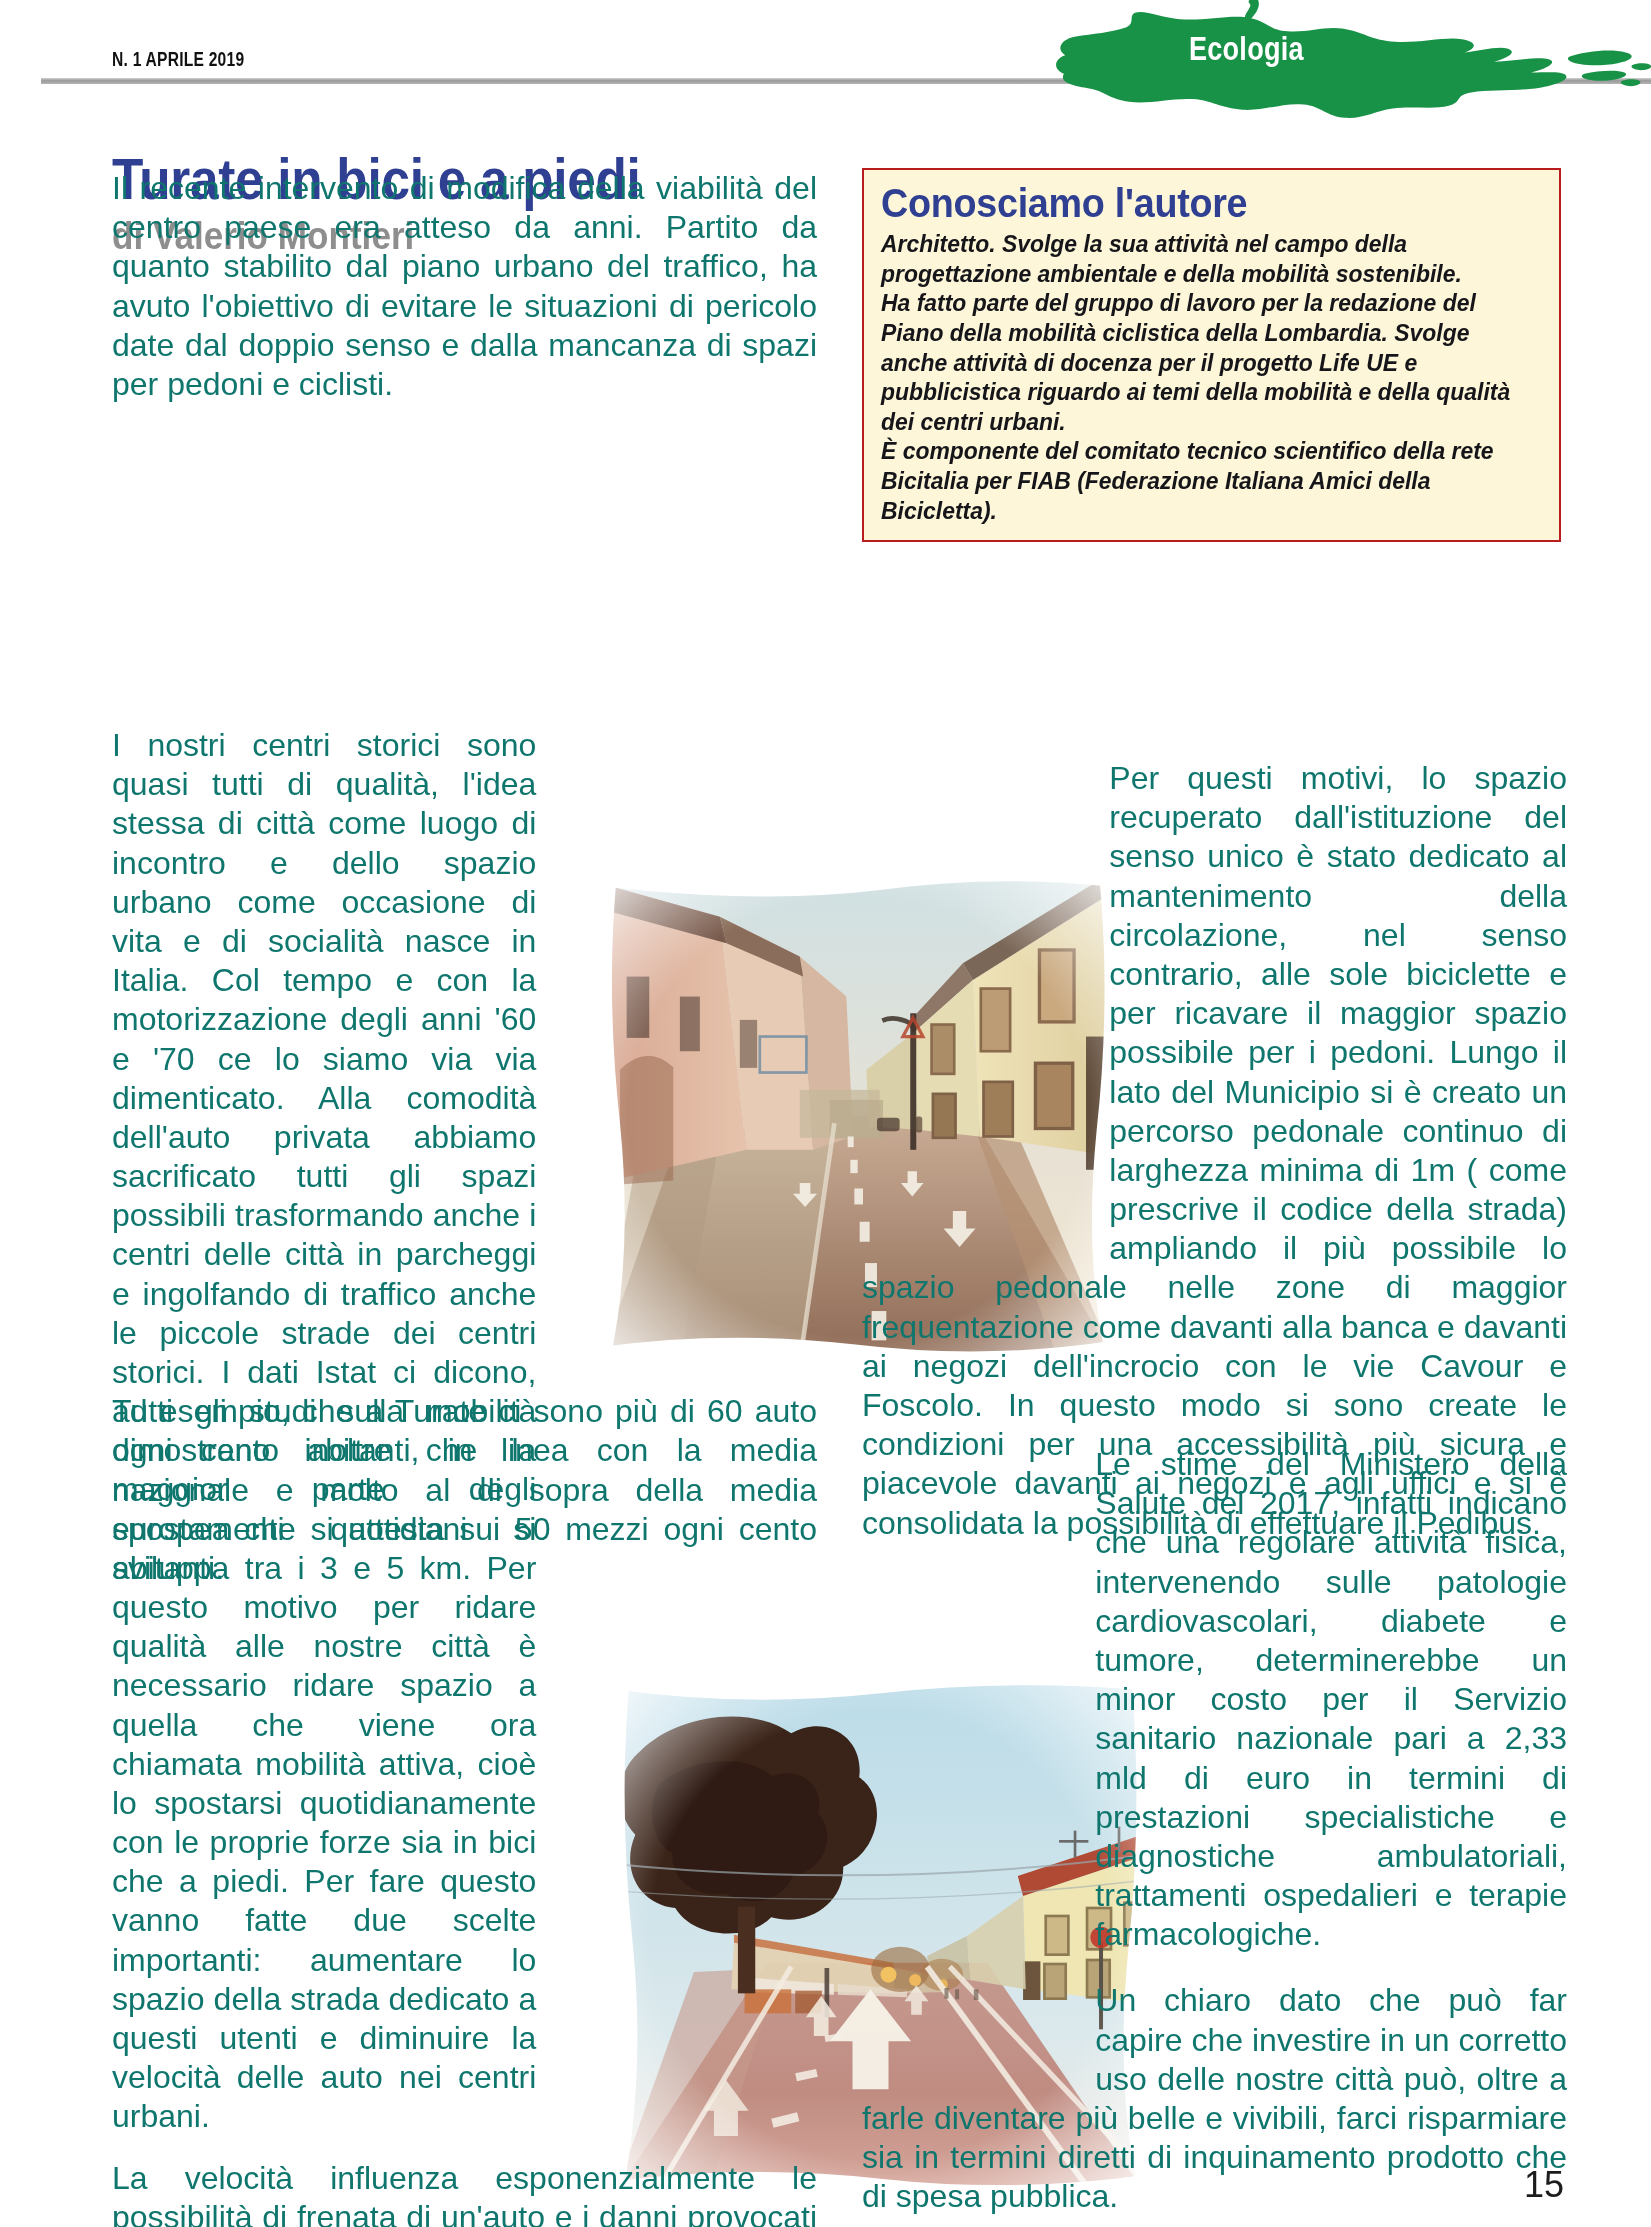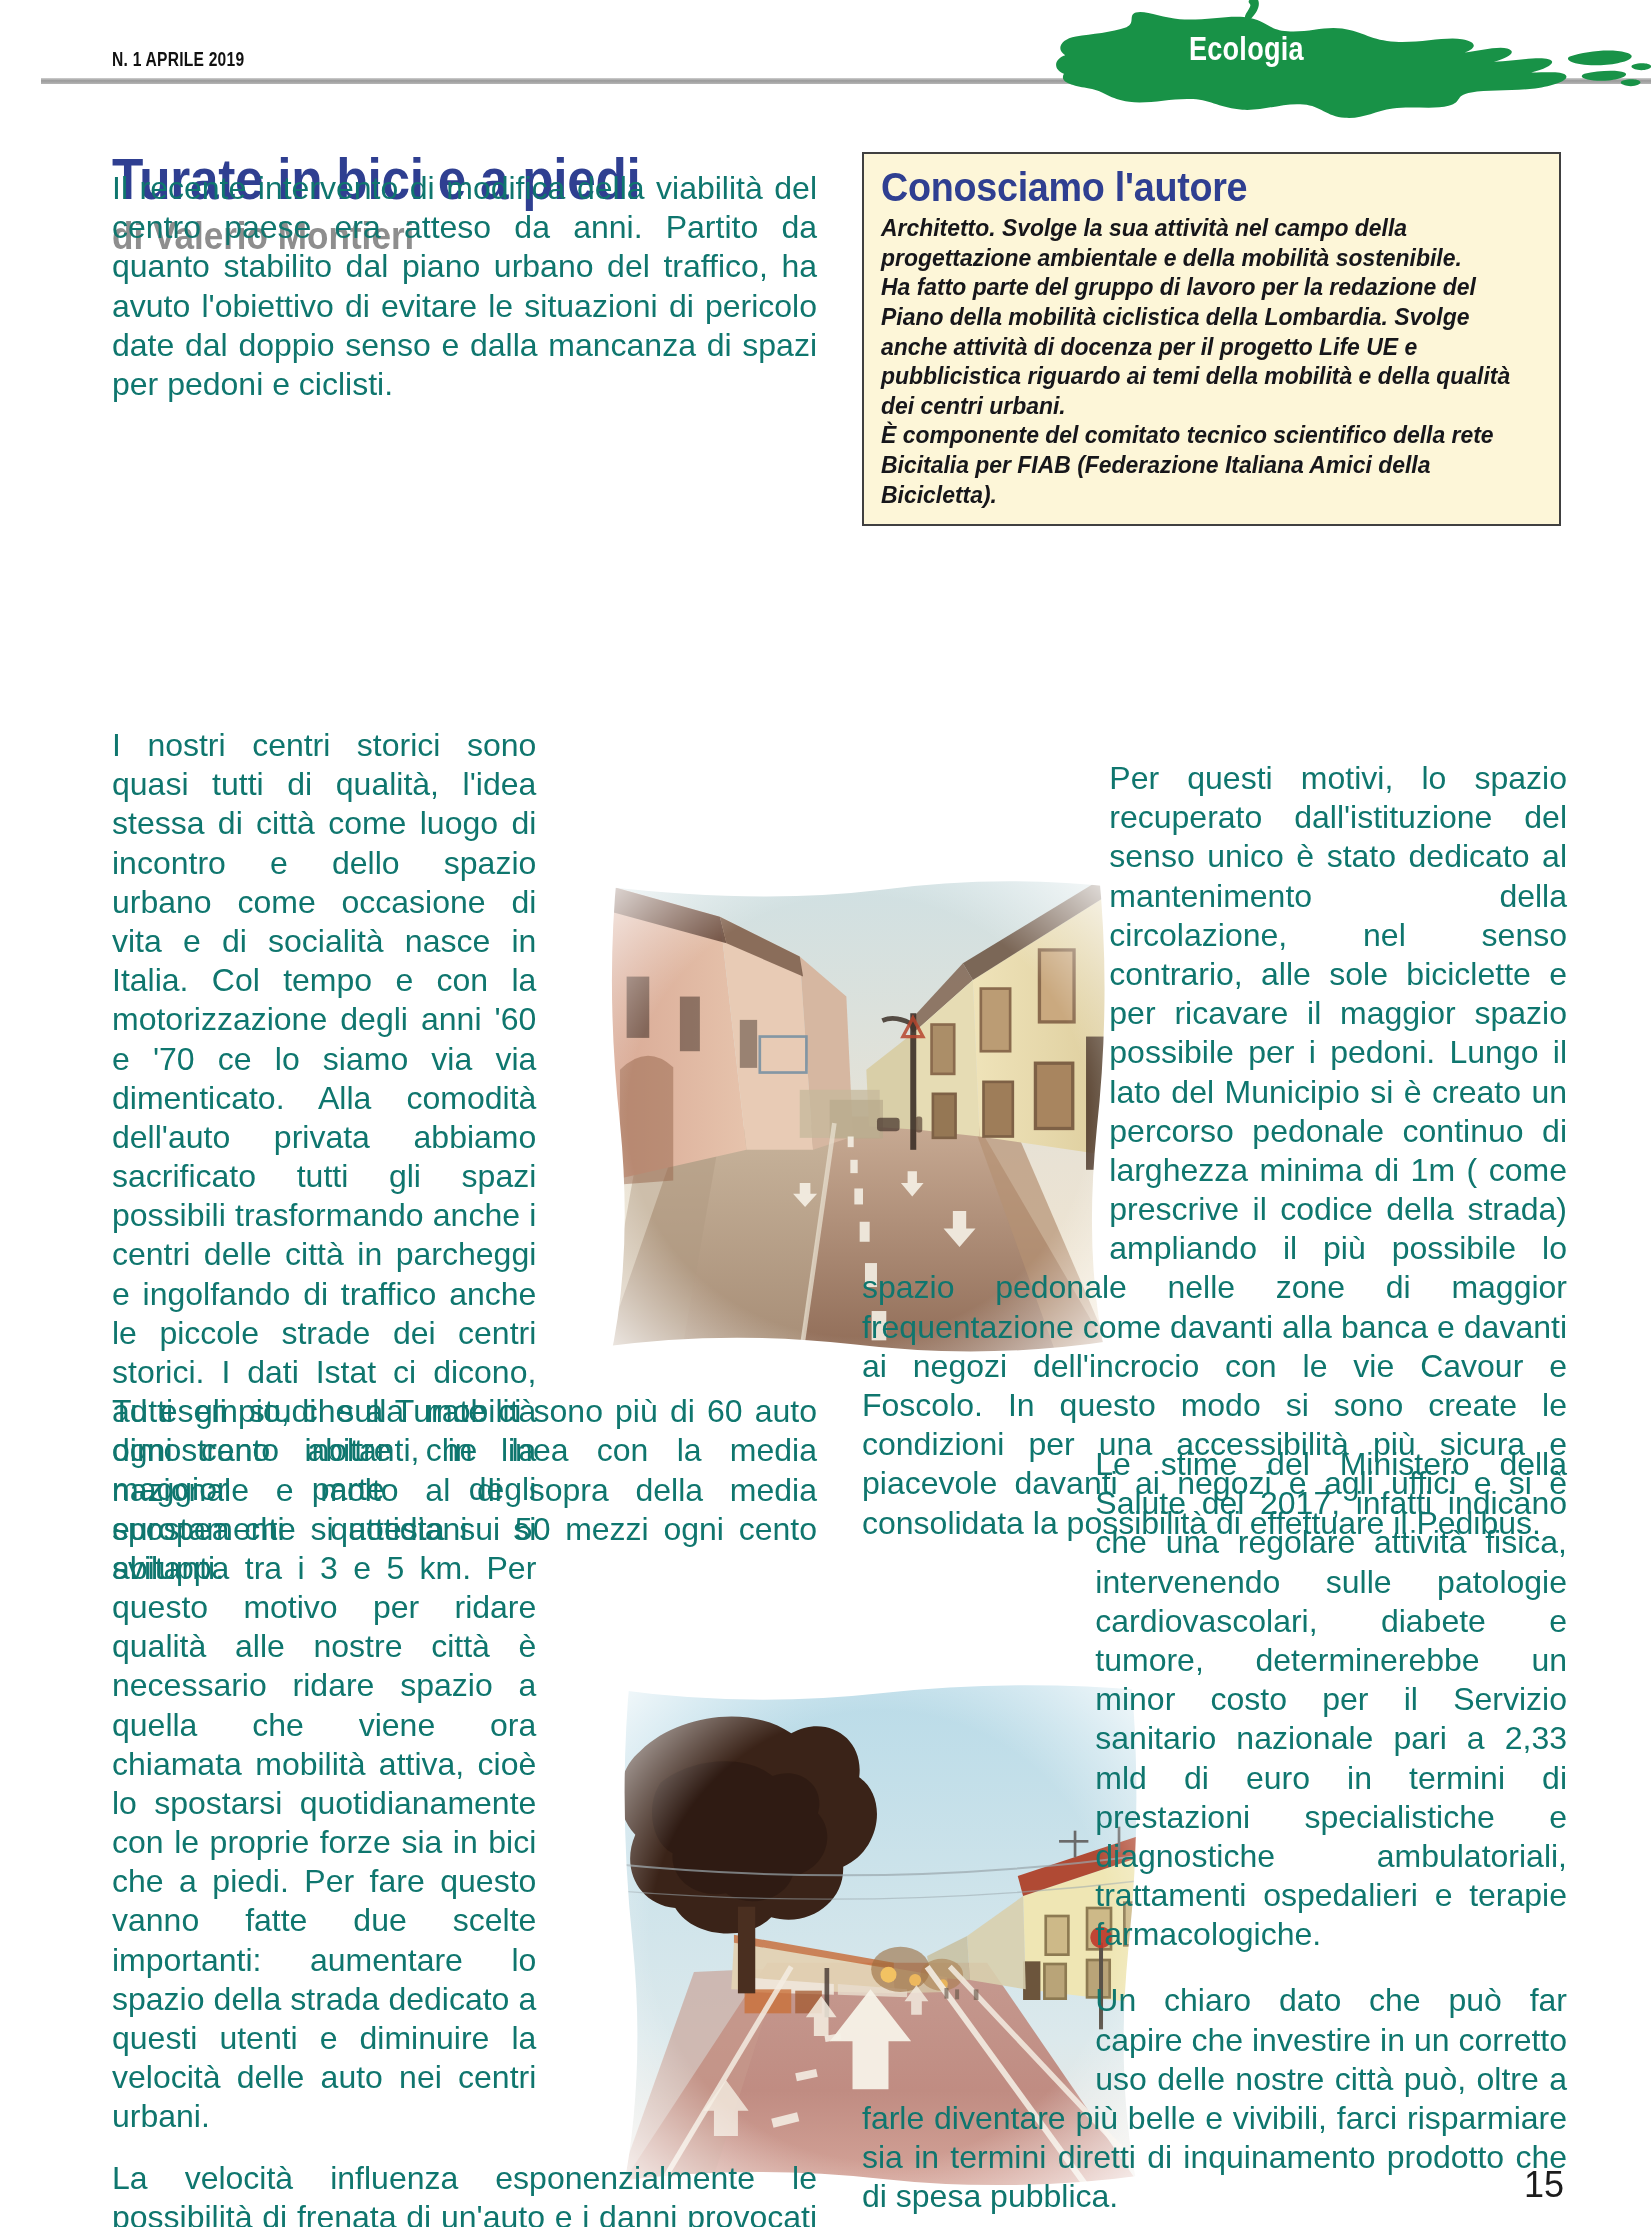--- a/index.html
+++ b/index.html
@@ -89,25 +89,25 @@
     line-height: 1.0;
     transform: scaleX(0.90);
     transform-origin: left top;
     white-space: nowrap;
   }
 
   
   .author-box {
     position: absolute;
     left: 862px;
-    top: 152px;
+    top: 168px;
     width: 699px;
     box-sizing: border-box;
     background: #fdf6d8;
-    border: 2px solid #404040;
+    border: 2px solid #b91c1c;
     padding: 12px 17.3px 14.7px 17.3px;
   }
   .author-box-title {
     font-size: 41px;
     font-weight: 700;
     color: #2f3f91;
     line-height: 1.05;
     letter-spacing: -0.3px;
     transform: scaleX(0.92);
     transform-origin: left top;

